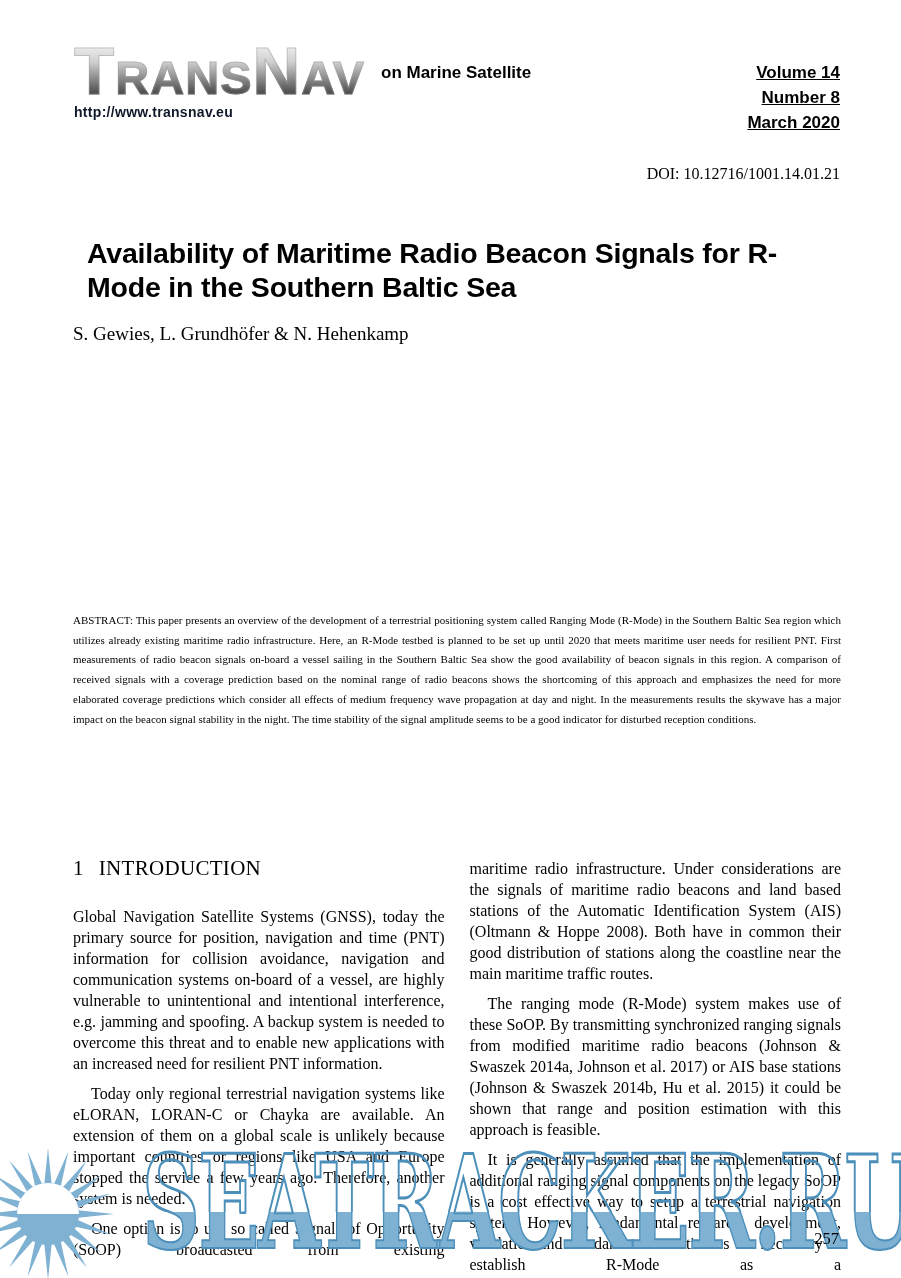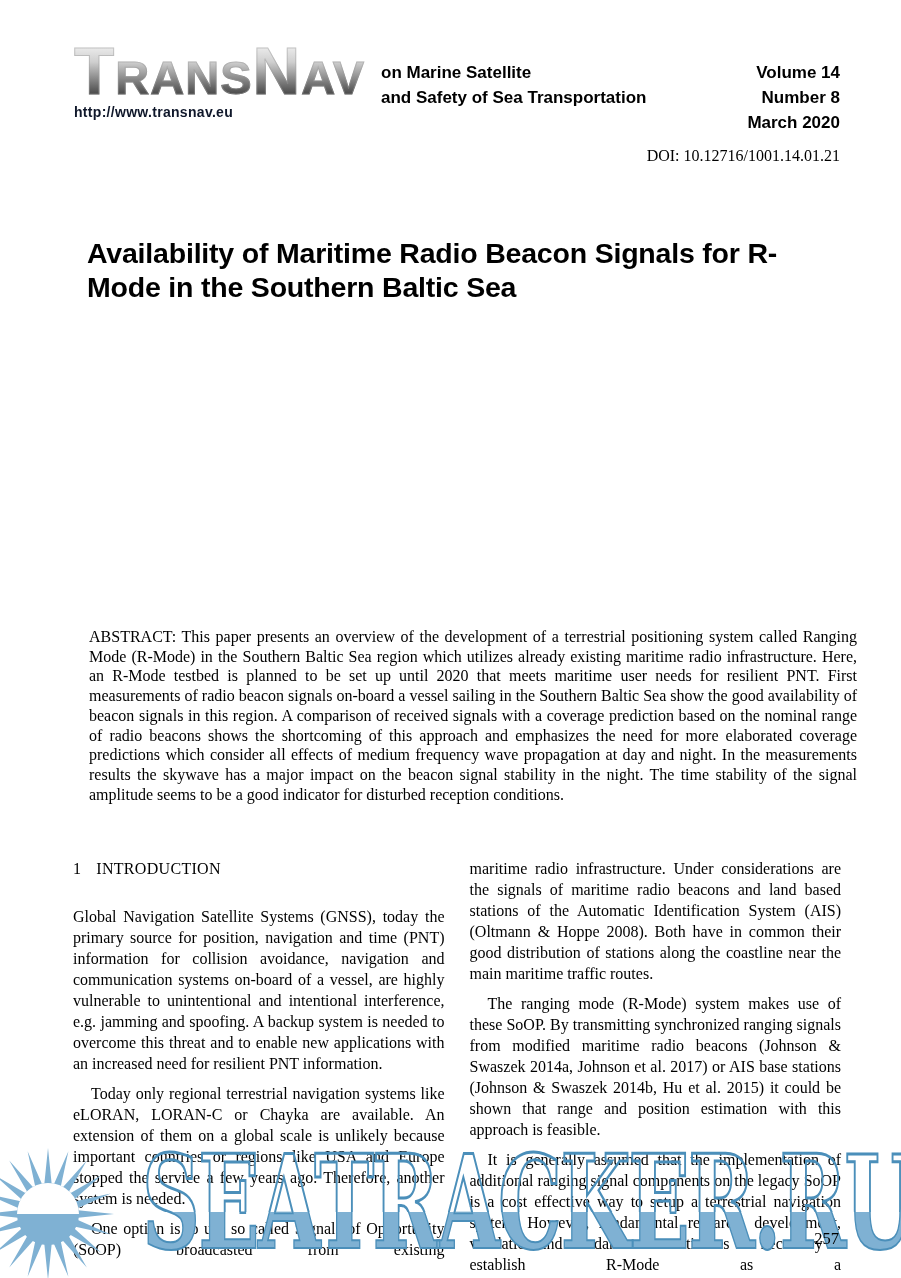--- a/index.html
+++ b/index.html
@@ -18,38 +18,38 @@
     -webkit-text-stroke:1px rgba(150,150,150,.45);
     line-height:.9;}
   .lg-big{font-size:66px;}
   .lg-small{font-size:47px;}
   .logo-url{font-family:"Liberation Sans",sans-serif;font-weight:bold;
     font-size:14px;letter-spacing:.3px;margin-top:3px;color:#0f172a;text-decoration:none;display:inline-block;}
 
   .header-journal{position:absolute;left:381px;top:60px;
     font-family:"Liberation Sans",sans-serif;font-weight:bold;font-size:17px;line-height:25px;}
   .header-issue{position:absolute;right:61px;top:60px;text-align:right;
-    font-family:"Liberation Sans",sans-serif;font-weight:bold;font-size:17px;line-height:25px;}
-  .doi{position:absolute;right:61px;top:147px;font-size:16px;}
+    font-family:"Liberation Sans",sans-serif;font-weight:bold;font-size:17px;line-height:25px;text-decoration:underline;}
+  .doi{position:absolute;right:61px;top:165px;font-size:16px;}
 
   
   .title{position:absolute;left:73px;top:222px;width:748px;
     font-family:"Liberation Sans",sans-serif;font-weight:bold;
     font-size:28.5px;line-height:34px;letter-spacing:-.2px;}
   .authors{position:absolute;left:73px;top:323px;font-size:19px;}
   .affiliation{position:absolute;left:73px;top:347px;font-size:15px;font-style:italic;}
 
   
   .abstract{position:absolute;left:73px;top:611px;width:768px;
-    font-size:16px;line-height:19.7px;text-align:justify;margin:16px;}
+    font-size:11px;line-height:19.7px;text-align:justify;margin:0;}
 
   
   .columns{position:absolute;left:73px;top:858px;width:768px;display:flex;gap:25px;}
   .col{width:372px;font-size:16px;line-height:21px;text-align:justify;}
-  .section-heading{margin:0 0 27px 0;font-size:16px;letter-spacing:.3px;}
+  .section-heading{margin:0 0 27px 0;font-size:21px;letter-spacing:.3px;}
   .section-heading .sec-num{margin-right:15px;}
   .col p{margin:0 0 9px 0;}
   .col p.indent{text-indent:18px;}
   .col p.cut{text-align-last:justify;margin-bottom:0;}
 
   
   .watermark{position:absolute;inset:0;pointer-events:none;border-radius:6px;}
   .wm-sun{position:absolute;left:-20px;top:1146px;width:136px;height:136px;}
   .wm-text-wrap{position:absolute;left:142px;top:1138px;height:130px;}
   .wm-layer{position:absolute;left:0;top:0;white-space:nowrap;
@@ -72,32 +72,32 @@
       <span class="lg-big">T</span>
         <span class="lg-small">RANS</span>
         <span class="lg-big">N</span>
         <span class="lg-small">AV</span>
     </div>
     <a class="logo-url" href="#">http://www.transnav.eu</a>
   </div>
 
   <div class="header-journal">
     <div>on Marine Satellite</div>
-    <div>and Safety of Sea Transportation</div>
   </div>
 
   <div class="header-issue">
     <div>Volume 14</div>
     <div>Number 8</div>
     <div>March 2020</div>
   </div>
 
   <div class="doi">DOI: 10.12716/1001.14.01.21</div>
 
   <h1 class="title" style="margin:14px;">Availability of Maritime Radio Beacon Signals for R-Mode in the Southern Baltic Sea</h1>
+  <div class="authors">S. Gewies, L. Grundhöfer &amp; N. Hehenkamp</div>
 
   <p class="abstract">ABSTRACT: This paper presents an overview of the development of a terrestrial positioning system called Ranging Mode (R-Mode) in the Southern Baltic Sea region which utilizes already existing maritime radio infrastructure. Here, an R-Mode testbed is planned to be set up until 2020 that meets maritime user needs for resilient PNT. First measurements of radio beacon signals on-board a vessel sailing in the Southern Baltic Sea show the good availability of beacon signals in this region. A comparison of received signals with a coverage prediction based on the nominal range of radio beacons shows the shortcoming of this approach and emphasizes the need for more elaborated coverage predictions which consider all effects of medium frequency wave propagation at day and night. In the measurements results the skywave has a major impact on the beacon signal stability in the night. The time stability of the signal amplitude seems to be a good indicator for disturbed reception conditions.</p>
 
   <div class="columns">
     <div class="col">
       <h2 class="section-heading" style="font-weight:normal;">
         <span class="sec-num">1</span><span>INTRODUCTION</span>
       </h2>
       <p>Global Navigation Satellite Systems (GNSS), today the primary source for position, navigation and time (PNT) information for collision avoidance, navigation and communication systems on-board of a vessel, are highly vulnerable to unintentional and intentional interference, e.g. jamming and spoofing. A backup system is needed to overcome this threat and to enable new applications with an increased need for resilient PNT information.</p>
       <p class="indent">Today only regional terrestrial navigation systems like eLORAN, LORAN-C or Chayka are available. An extension of them on a global scale is unlikely because important countries or regions like USA and Europe stopped the service a few years ago. Therefore, another system is needed.</p>

